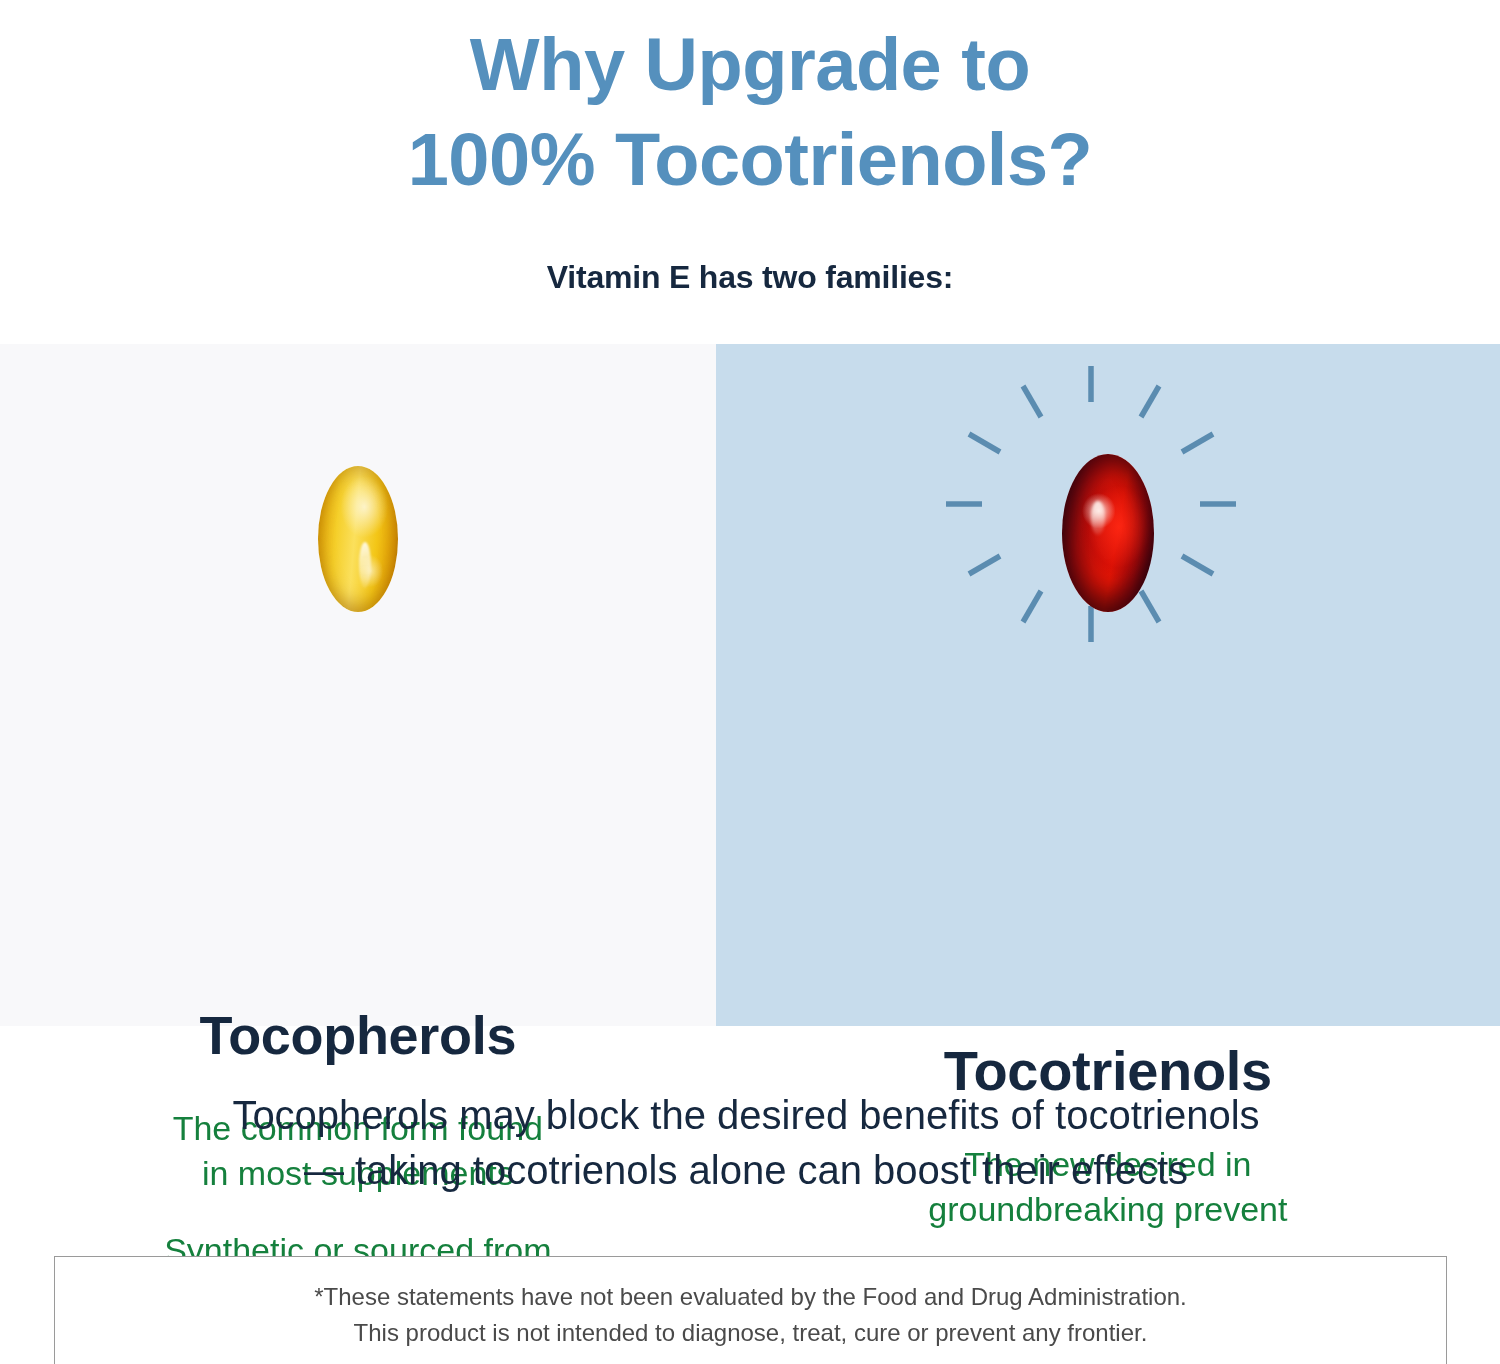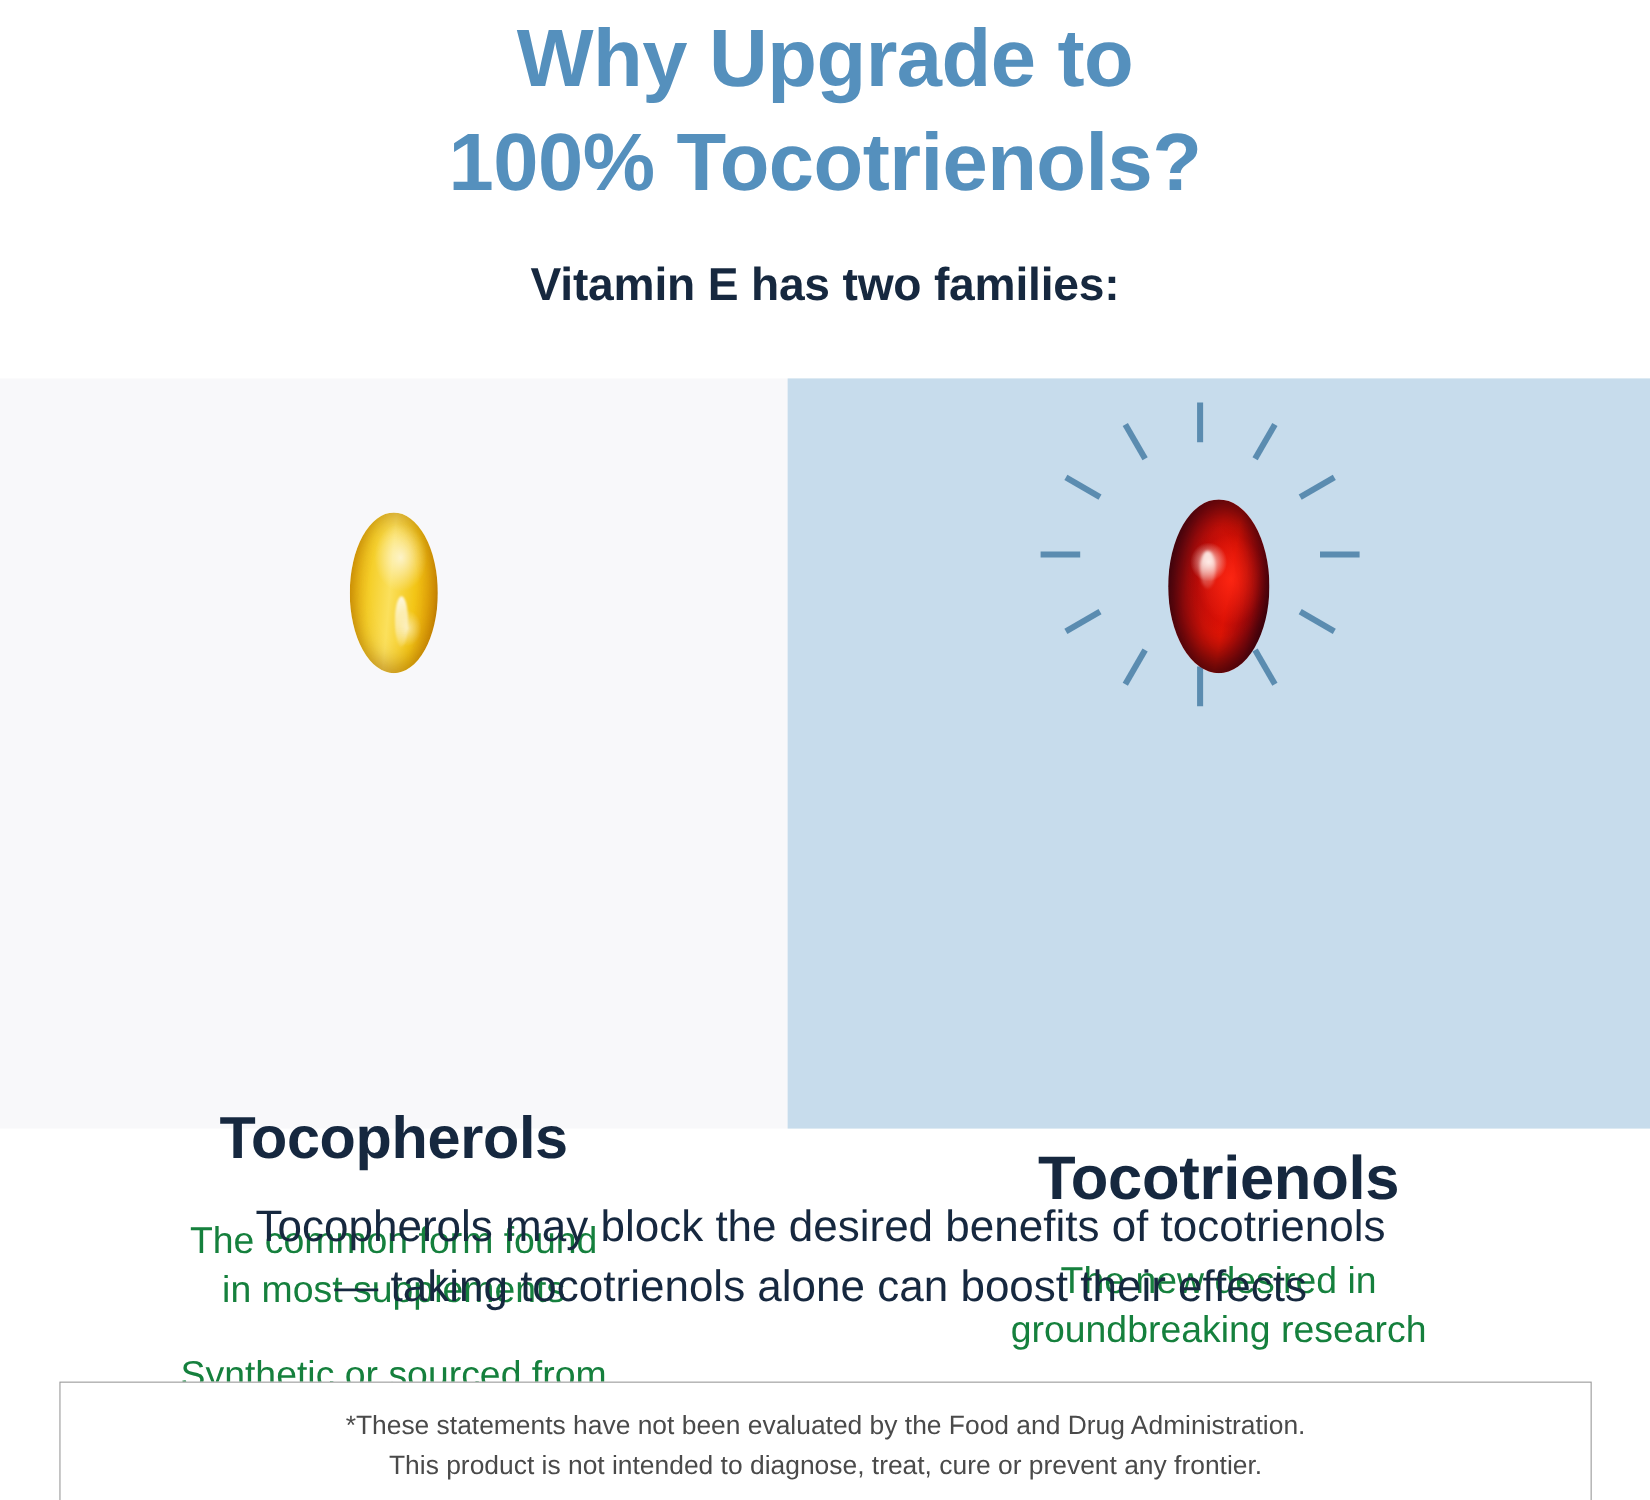--- a/index.html
+++ b/index.html
@@ -21,34 +21,34 @@
 
   
   .header {
     position: absolute;
     left: 0;
     top: 0;
     width: 1500px;
     text-align: center;
   }
   .title {
-    margin: 4px;
+    margin: 16px;
     padding-top: 2px;
     color: #5590bd;
     font-size: 74px;
     font-weight: bold;
     line-height: 1.28;
     letter-spacing: -0.5px;
   }
   .title .line { display: block; }
   .subtitle {
     margin: 0;
     padding-top: 36px;
     color: #16283f;
-    font-size: 42px;
+    font-size: 32px;
     font-weight: bold;
     letter-spacing: -0.2px;
   }
 
   
   .panels {
     position: absolute;
     left: 0;
     top: 344px;
     width: 1500px;
@@ -274,21 +274,21 @@
             <line x1="307" y1="42" x2="325" y2="73"></line>
           </g>
         </svg>
         <div class="capsule-wrap" style="top:110px;">
           <div class="capsule cap-red"></div>
         </div>
       </div>
       <h3 class="panel-heading heading-right">Tocotrienols</h3>
       <p class="panel-body body-right-1">
         <span class="ln">The new desired in</span>
-        <span class="ln">groundbreaking research</span>
+        <span class="ln">groundbreaking prevent</span>
       </p>
       <p class="panel-body body-right-2">
         <span class="ln">Annatto seed sourced</span>
       </p>
     </div>
 
   </div>
 
   <p class="closing">
     <span class="ln">Tocopherols may block the desired benefits of tocotrienols</span>

